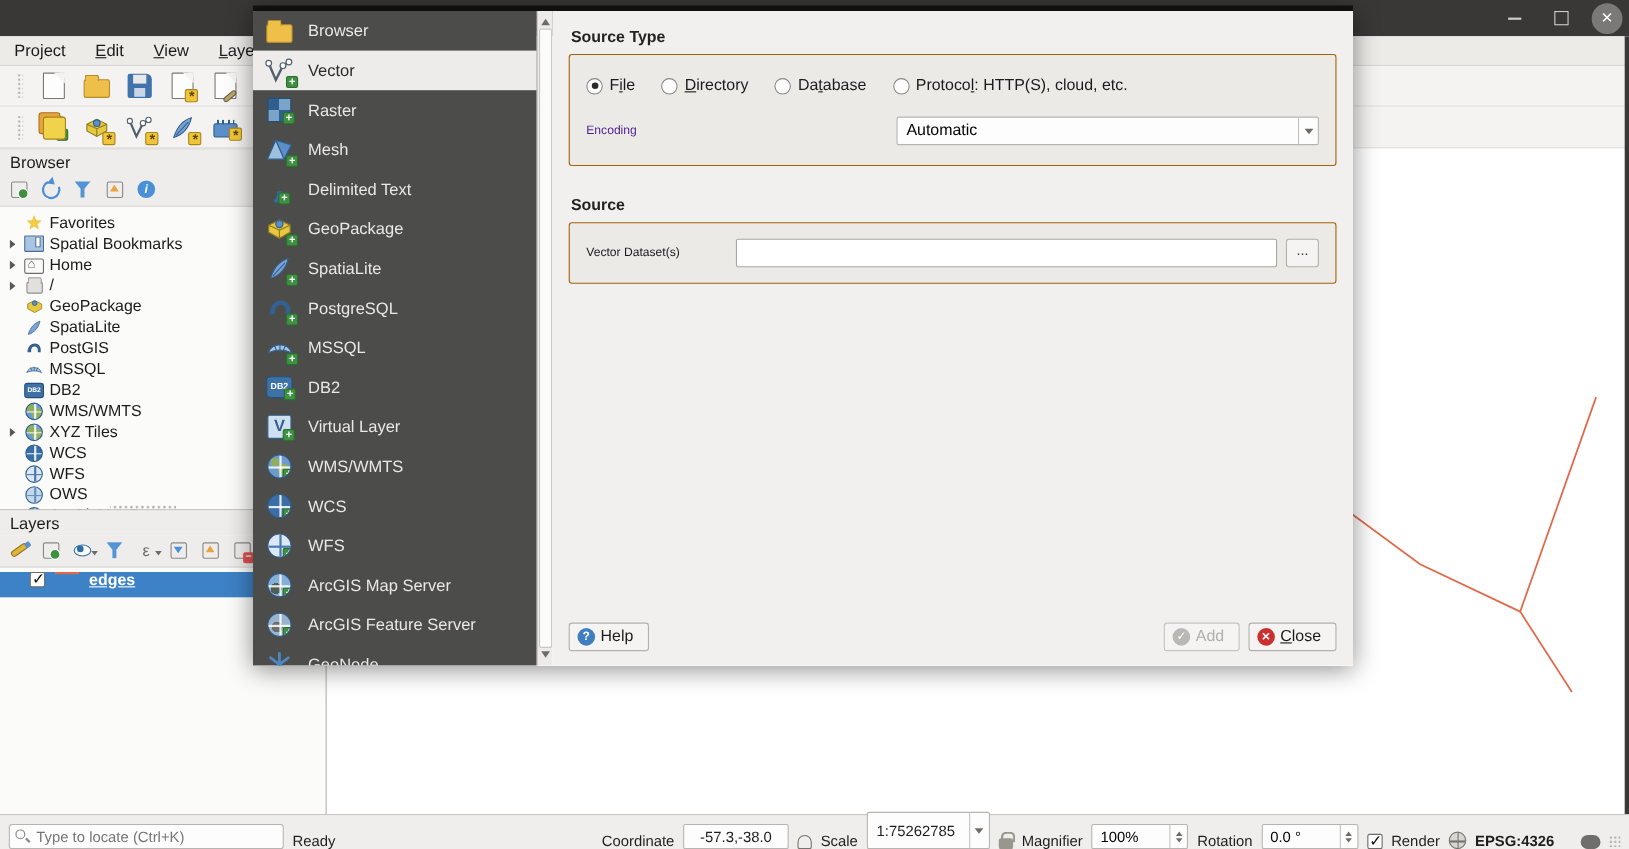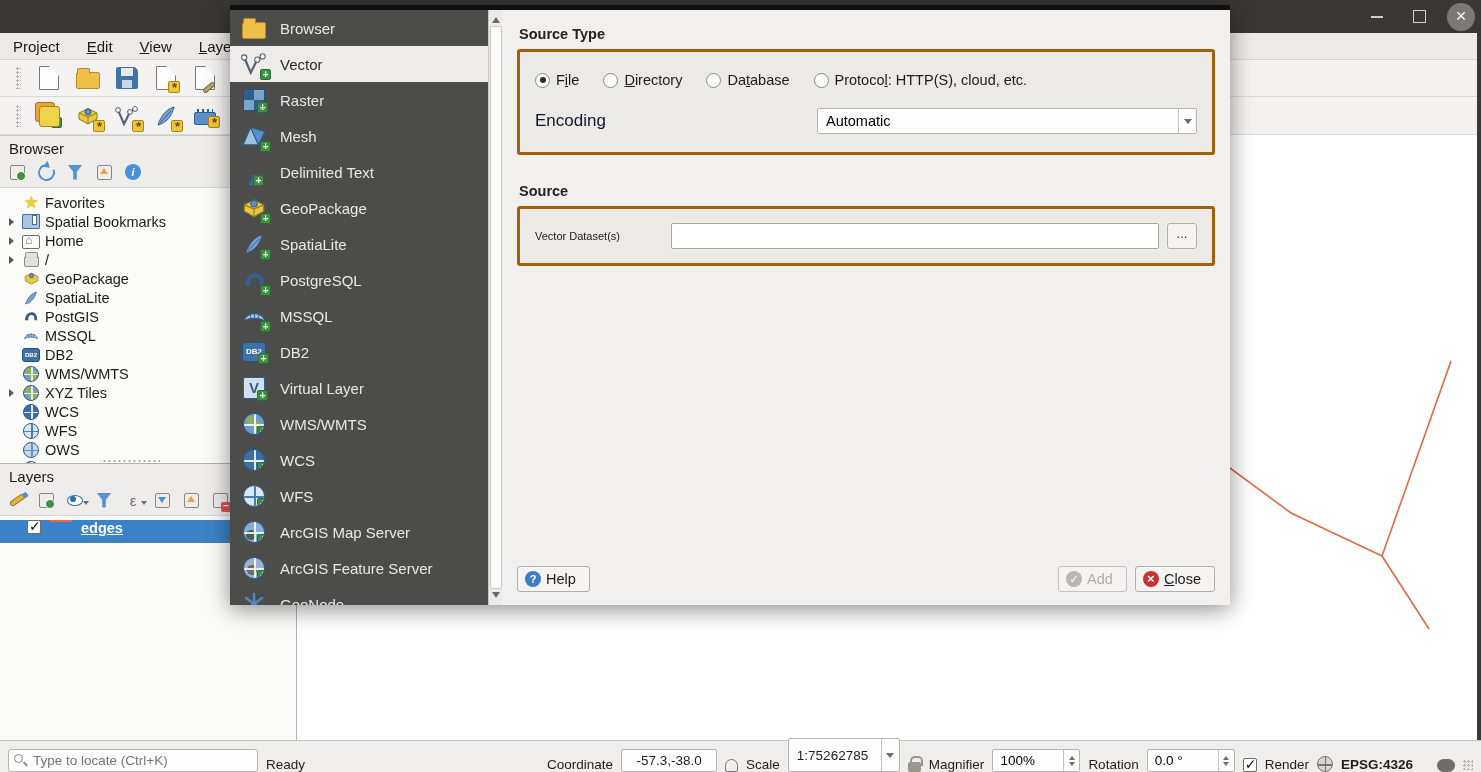--- a/index.html
+++ b/index.html
@@ -158,27 +158,27 @@
   .dside { width:258px; background:#4c4c4b; overflow:hidden; flex:none; }
   .sb-item { height:36px; display:flex; align-items:center; gap:13px; padding-left:11px; color:#e9e8e6; font-size:15px; }
   .sb-item.sel { background:#edecea; color:#2a2a2a; }
   .sb-ico { position:relative; width:26px; height:26px; flex:none; display:flex; align-items:center; justify-content:center; }
   .dscroll { width:14px; background:#ecebe9; border-left:1px solid #c9c7c4; flex:none; display:flex; flex-direction:column; align-items:center; justify-content:space-between; padding:3px 0; }
   .sc-up { border:4px solid transparent; border-bottom:6px solid #6e6c6a; }
   .sc-dn { border:4px solid transparent; border-top:6px solid #6e6c6a; }
   .sc-thumb { flex:1; width:12px; margin:3px 0; background:#fbfbfa; border:1px solid #c9c7c4; border-radius:2px; }
   .dcontent { flex:1; background:#f1f0ee; position:relative; padding:12px 15px; overflow:hidden; }
   .dheading { font-size:14.5px; font-weight:bold; color:#222; margin:4px 0 7px 2px; }
-  .groupbox { background:#ebeae7; border:3px solid #a16207; border-radius:3px; padding:14px 15px; }
+  .groupbox { background:#ebeae7; border:1px solid #a16207; border-radius:3px; padding:14px 15px; }
   .radio-row { display:flex; align-items:center; gap:24px; font-size:14.5px; color:#1b1b1b; margin:6px 0 20px; }
   .radio { display:flex; align-items:center; gap:6px; }
   .rdot { width:15px; height:15px; border-radius:50%; border:1px solid #8a8886; background:#fdfdfd; position:relative; flex:none; }
   .rdot.on::after { content:""; position:absolute; left:3.5px; top:3.5px; width:6px; height:6px; border-radius:50%; background:#2b2b2b; }
   .enc-row { display:flex; align-items:center; margin-bottom:4px; }
-  .enc-label { width:282px; font-size:17px; color:#0f172a; }
+  .enc-label { width:282px; font-size:11px; color:#4c1d95; }
   .enc-combo { flex:1; height:26px; font-size:14.5px; }
   .src-row { display:flex; align-items:center; gap:8px; margin:2px 0; }
   .src-label { width:128px; font-size:11px; color:#1b1b1b; flex:none; }
   .src-input { flex:1; height:26px; border:1px solid #a9a7a4; border-radius:2px; background:#fff; font-size:14px; padding:0 6px; font-family:inherit; }
   .browse-btn { width:30px; height:26px; background:#f5f4f2; border:1px solid #b2b0ad; border-radius:3px; font-size:13px; color:#333; display:flex; align-items:center; justify-content:center; padding-bottom:6px; }
   .dfooter { position:absolute; left:15px; right:15px; bottom:13px; display:flex; align-items:center; }
   .btn { height:26px; display:flex; align-items:center; gap:5px; padding:0 13px 0 7px; background:#f5f4f2; border:1px solid #b2b0ad; border-radius:3px; font-size:14.5px; color:#1b1b1b; }
   .btn .bico { width:16px; height:16px; border-radius:50%; color:#fff; font-size:11px; font-weight:bold; text-align:center; line-height:16px; flex:none; }
   .b-help { background:#3f7fc1; }
   .b-help::after { content:"?"; }

